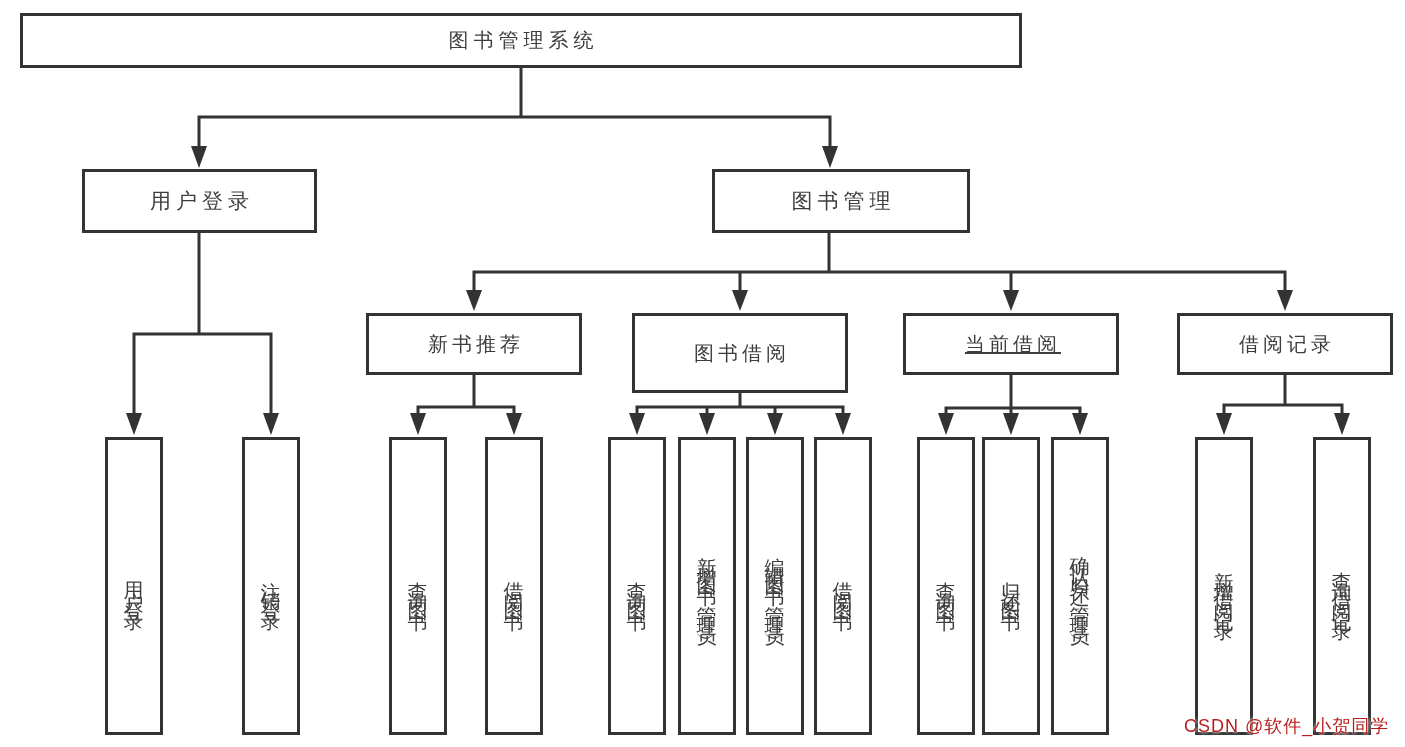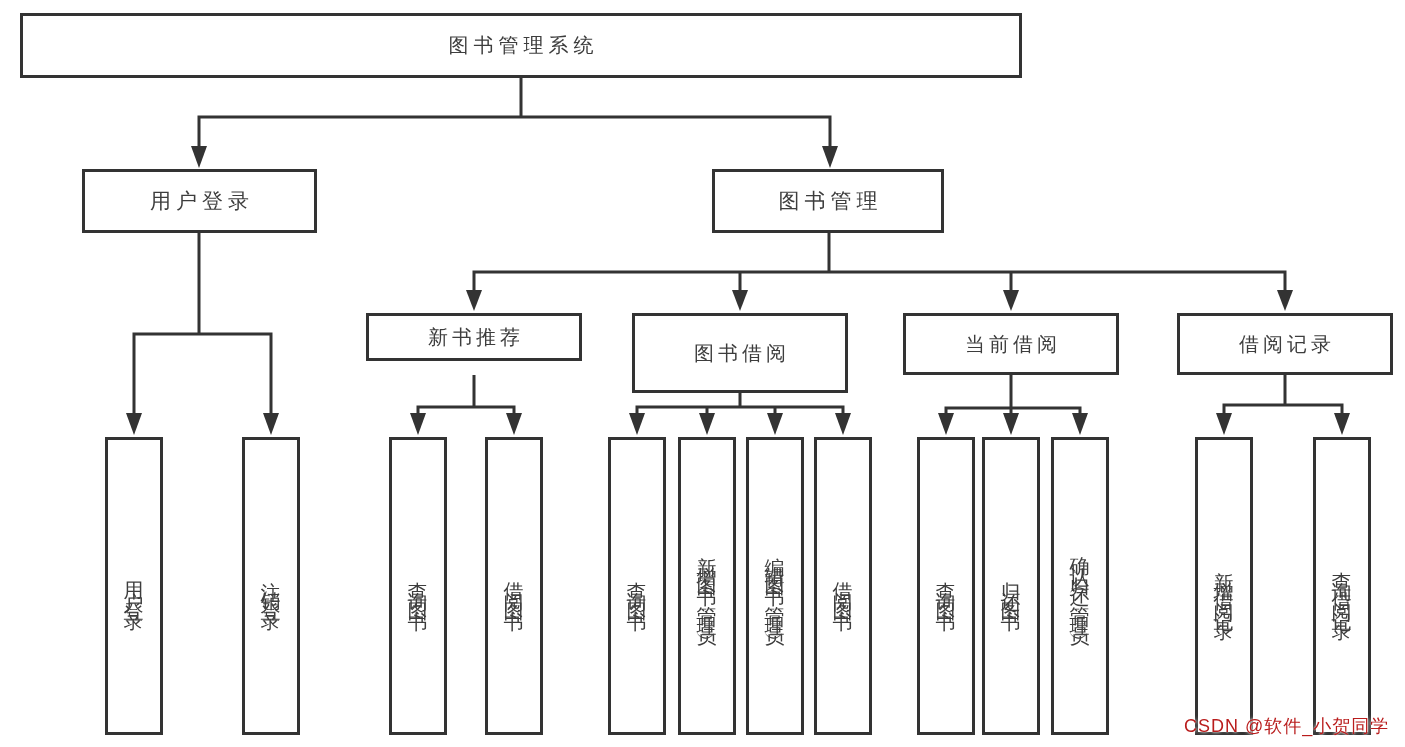--- a/index.html
+++ b/index.html
@@ -71,38 +71,38 @@
       <polygon points="767,413 783,413 775,435"></polygon>
       <polygon points="835,413 851,413 843,435"></polygon>
       <polygon points="938,413 954,413 946,435"></polygon>
       <polygon points="1003,413 1019,413 1011,435"></polygon>
       <polygon points="1072,413 1088,413 1080,435"></polygon>
       <polygon points="1216,413 1232,413 1224,435"></polygon>
       <polygon points="1334,413 1350,413 1342,435"></polygon>
     </g>
   </svg>
 
-  <div class="node root" style="left:20px; top:13px; width:1002px; height:65px;">
+  <div class="node root" style="left:20px; top:13px; width:1002px; height:55px;">
     <span class="lbl">图书管理系统</span>
   </div>
 
   <div class="node lvl2" style="left:82px; top:169px; width:235px; height:64px;">
     <span class="lbl">用户登录</span>
   </div>
-  <div class="node lvl2" style="left:712px; top:169px; width:232px; height:64px;">
+  <div class="node lvl2" style="left:712px; top:169px; width:258px; height:64px;">
     <span class="lbl">图书管理</span>
   </div>
 
-  <div class="node lvl3" style="left:366px; top:313px; width:216px; height:48px;">
+  <div class="node lvl3" style="left:366px; top:313px; width:216px; height:62px;">
     <span class="lbl">新书推荐</span>
   </div>
   <div class="node lvl3" style="left:632px; top:313px; width:216px; height:80px;">
     <span class="lbl">图书借阅</span>
   </div>
-  <div class="node lvl3" style="left:903px; top:313px; width:216px; height:62px;">
+  <div class="node lvl3" style="left:903px; top:313px; width:216px; height:62px;text-decoration:underline;">
     <span class="lbl">当前借阅</span>
   </div>
   <div class="node lvl3" style="left:1177px; top:313px; width:216px; height:62px;">
     <span class="lbl">借阅记录</span>
   </div>
 
   <div class="node leaf" style="left:105px;">
     <span class="lbl">用户登录</span>
   </div>
   <div class="node leaf" style="left:242px;">

